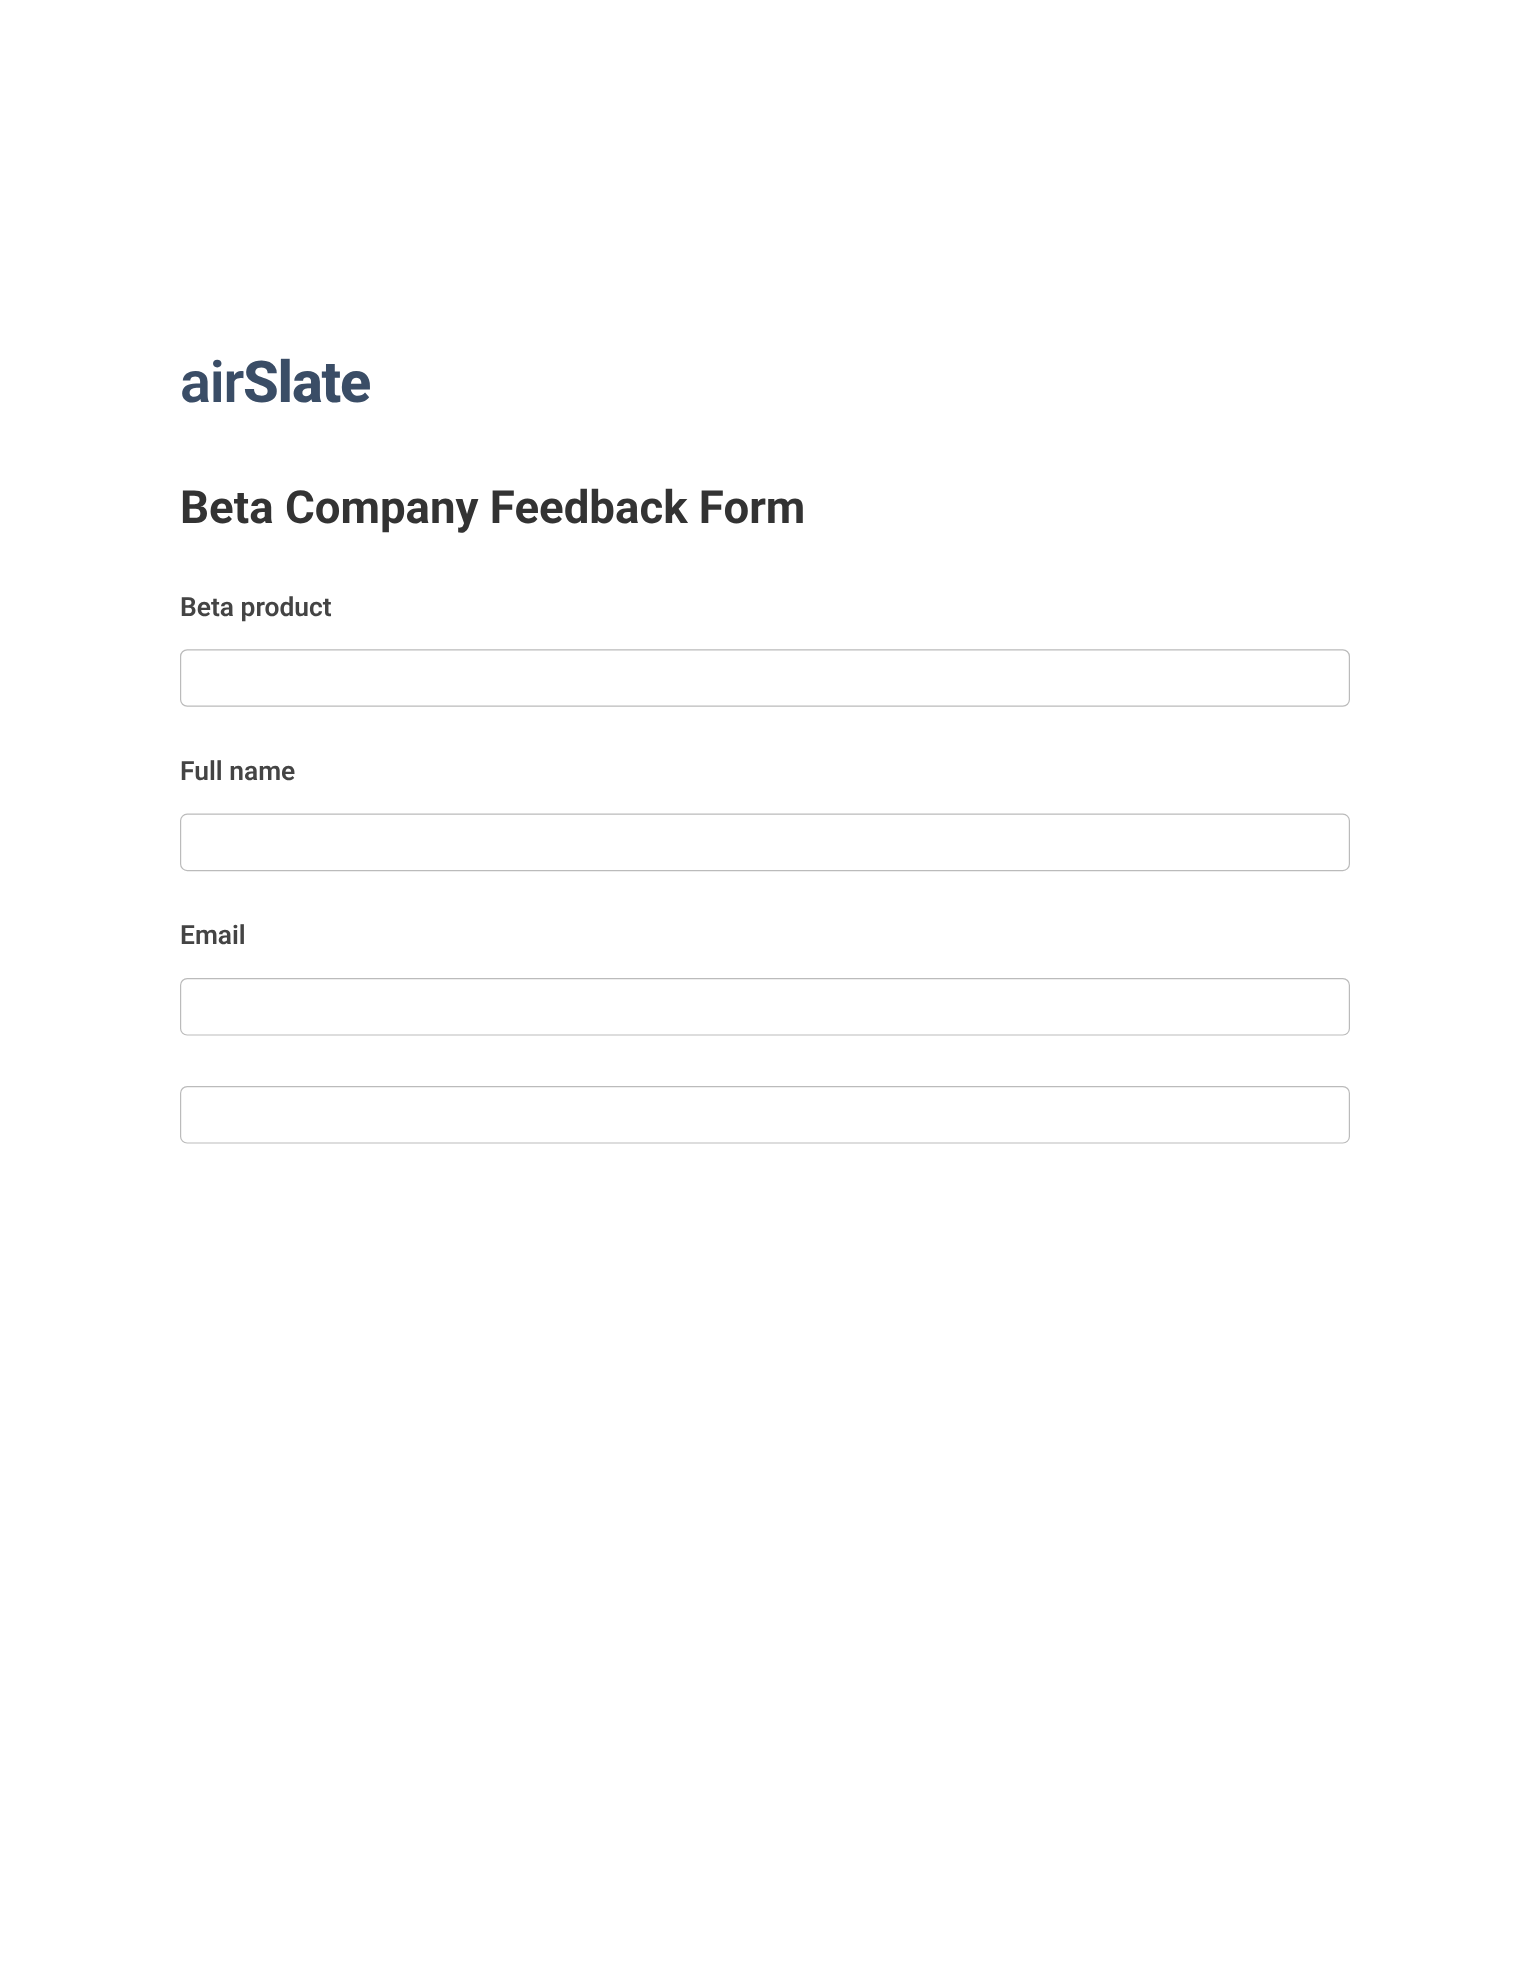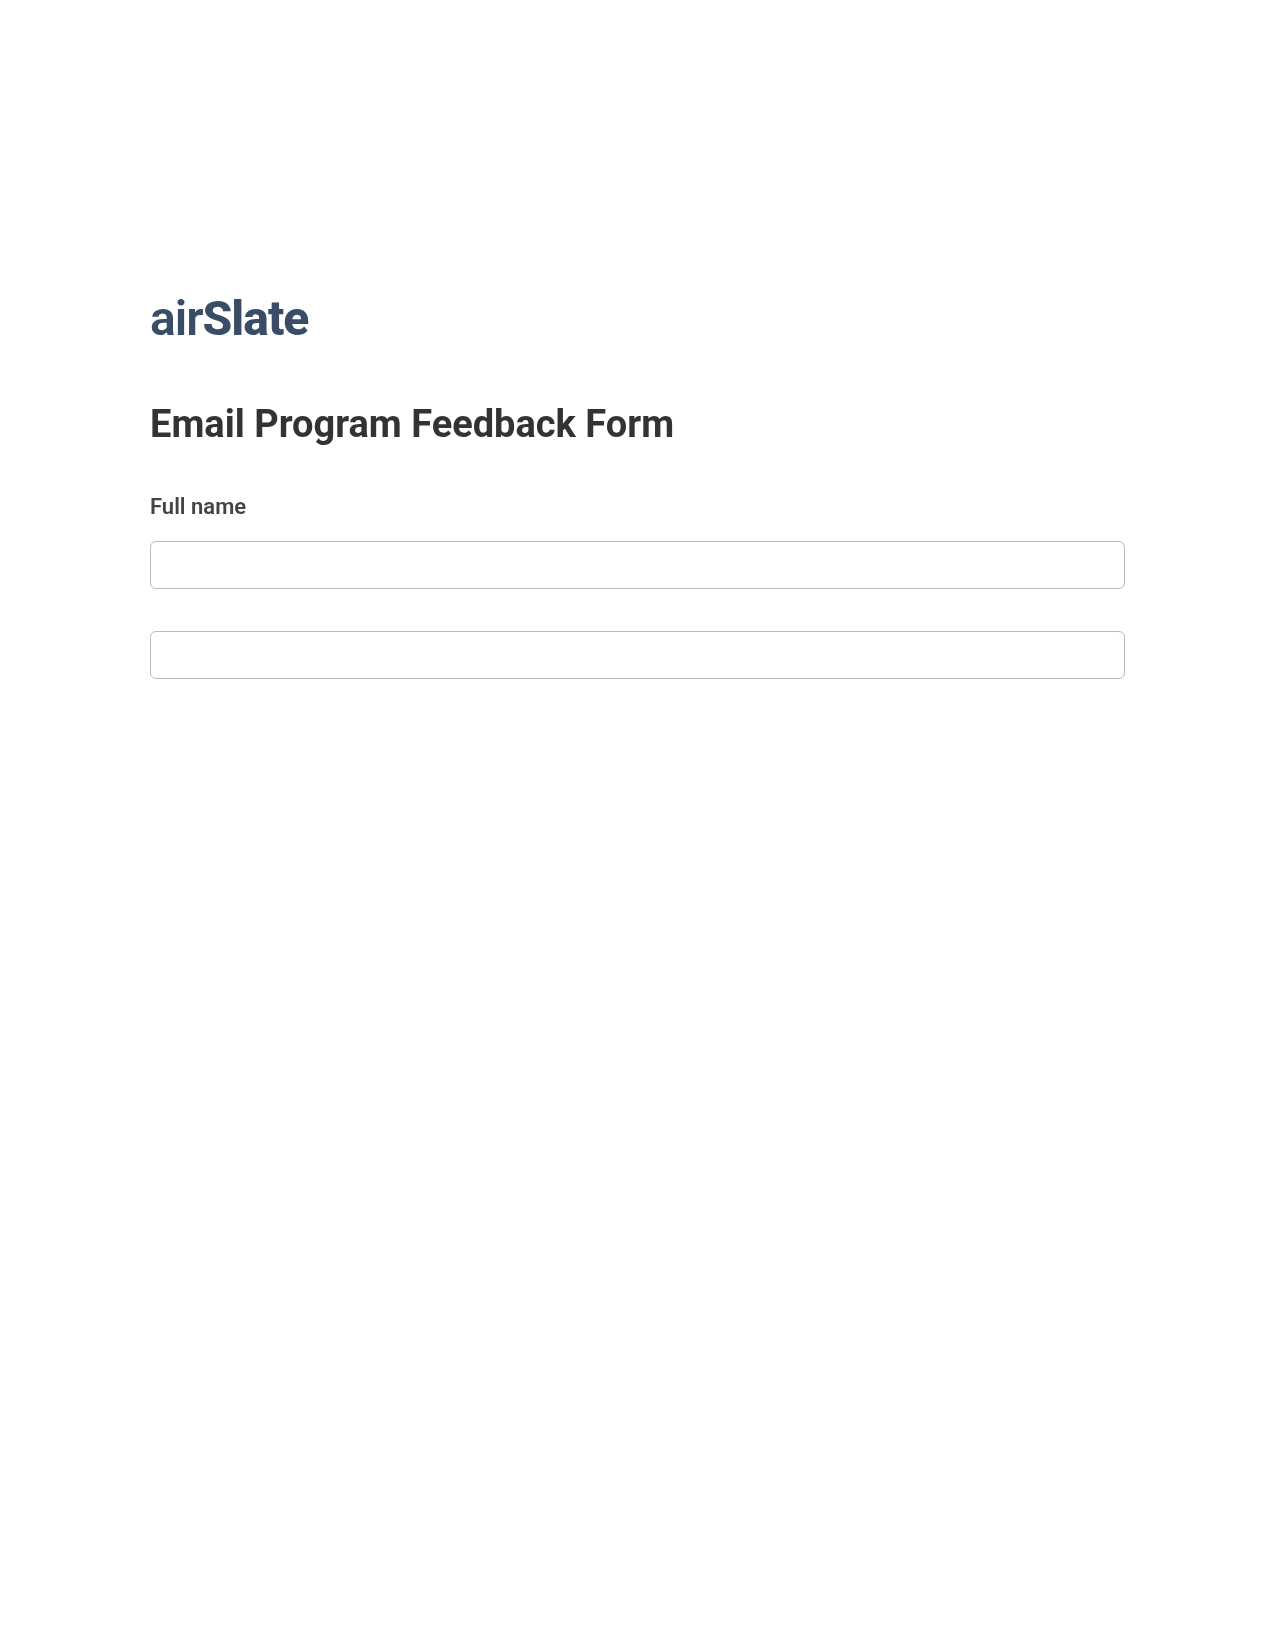--- a/index.html
+++ b/index.html
@@ -61,26 +61,34 @@
   </style>
 </head>
 <body>
 
 <div class="container">
 
   <div class="logo">
     <span class="logo-text"><span class="air">air</span><span class="slate-s">Slate</span></span>
   </div>
 
-  <h1 class="form-title">Email Program Feedback Form</h1>
+  <h1 class="form-title">Beta Company Feedback Form</h1>
 
+  <div class="form-group">
+    <label class="form-label">Beta product</label>
+    <input type="text" class="form-input" value="" style="">
+  </div>
 
   <div class="form-group">
     <label class="form-label">Full name</label>
     <input type="text" class="form-input" value="" style="">
   </div>
 
+  <div class="form-group">
+    <label class="form-label">Email</label>
+    <input type="text" class="form-input" value="" style="">
+  </div>
 
   <div class="form-group">
     <input type="text" class="form-input" value="" style="">
   </div>
 
 </div>
 
 </body></html>

